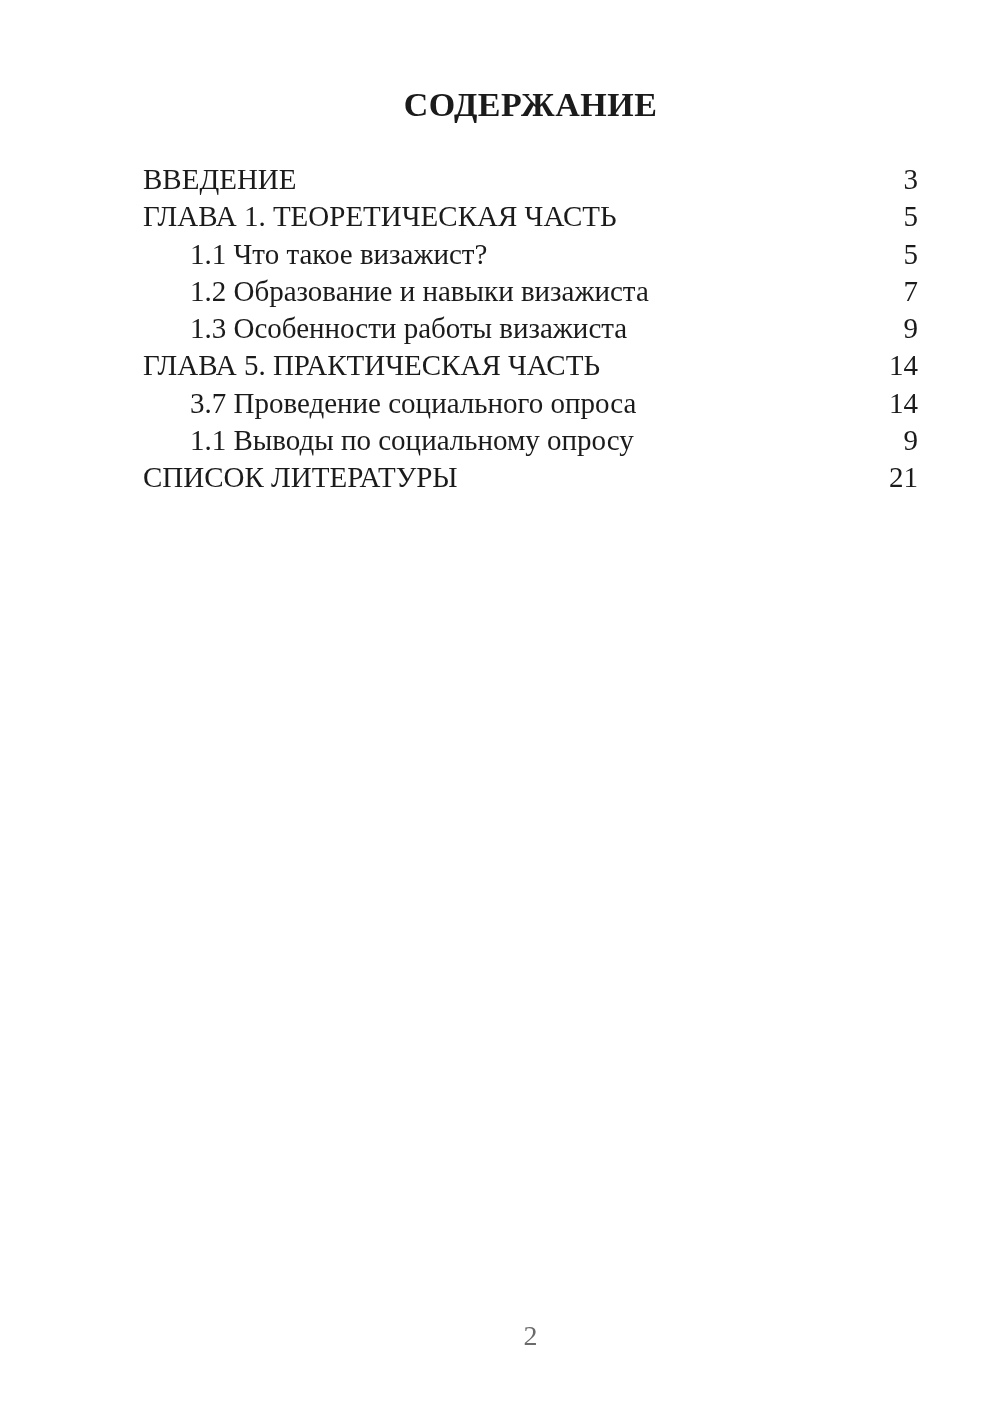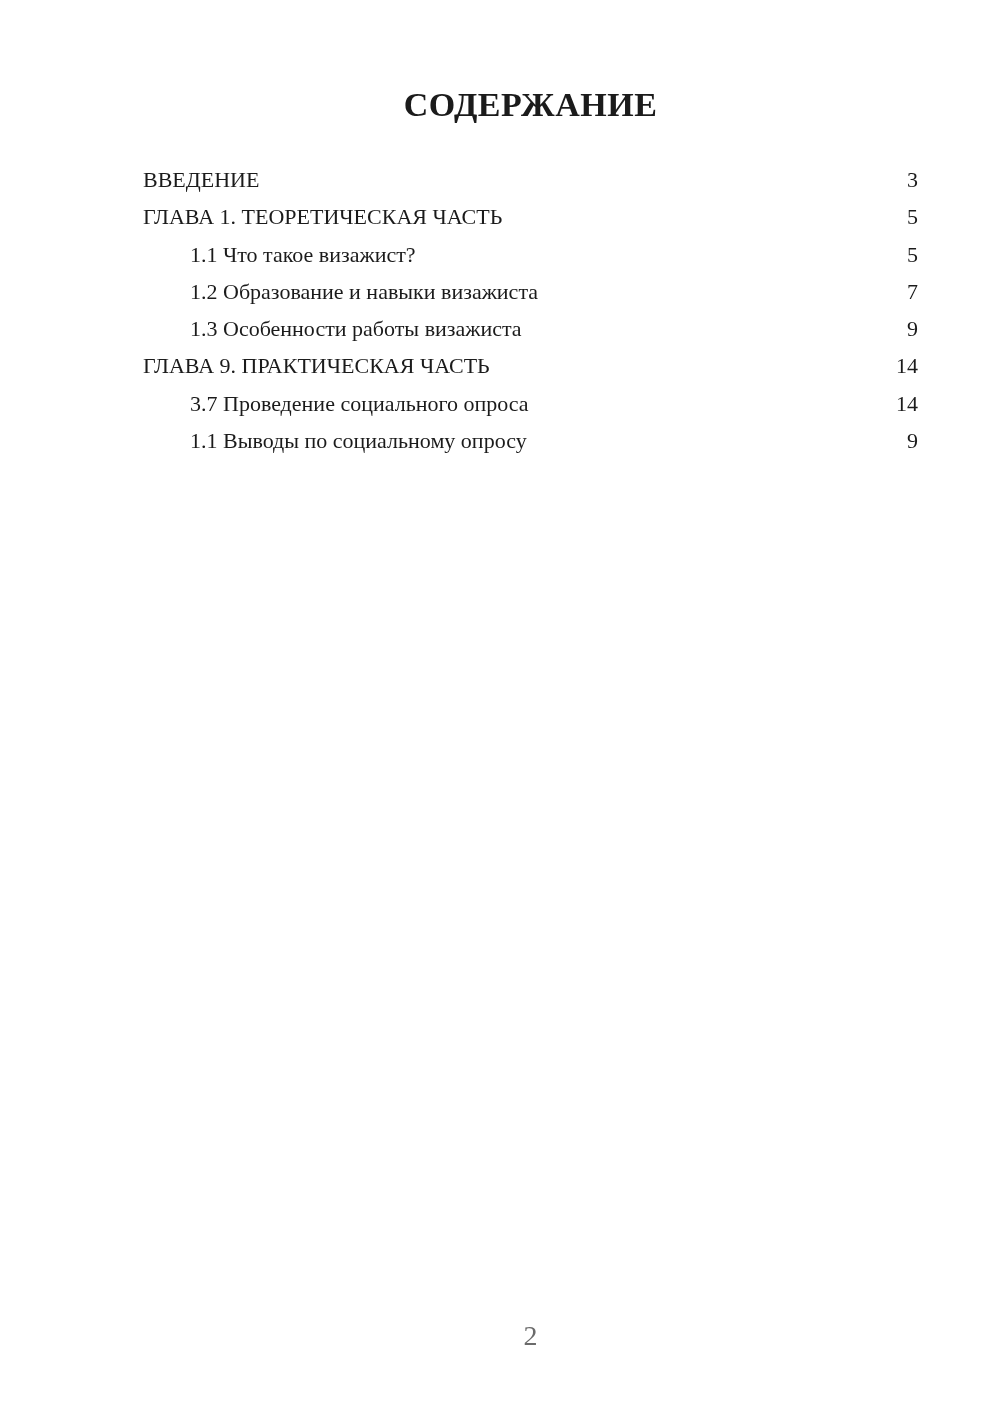--- a/index.html
+++ b/index.html
@@ -31,21 +31,21 @@
     position: absolute;
     top: 161px;
     left: 143px;
     width: 775px;
   }
   .toc-row {
     display: flex;
     justify-content: space-between;
     align-items: baseline;
     height: 37.3px;
-    font-size: 22px;
+    font-size: 29px;
     line-height: 37.3px;
     white-space: nowrap;
   }
   .toc-label { flex: 1 1 auto; overflow: hidden; }
   .toc-label.indent { padding-left: 47px; }
   .toc-page {
     flex: 0 0 auto;
     text-align: right;
     min-width: 60px;
   }
@@ -89,33 +89,37 @@
       <span class="toc-page">7</span>
     </div>
 
     <div class="toc-row">
       <span class="toc-label indent">1.3 Особенности работы визажиста</span>
       <span class="toc-page">9</span>
     </div>
 
 
     <div class="toc-row">
-      <span class="toc-label">ГЛАВА 9. ПРАКТИЧЕСКАЯ ЧАСТЬ</span>
+      <span class="toc-label">ГЛАВА 5. ПРАКТИЧЕСКАЯ ЧАСТЬ</span>
       <span class="toc-page">14</span>
     </div>
 
     <div class="toc-row">
       <span class="toc-label indent">3.7 Проведение социального опроса</span>
       <span class="toc-page">14</span>
     </div>
 
     <div class="toc-row">
       <span class="toc-label indent">1.1 Выводы по социальному опросу</span>
       <span class="toc-page">9</span>
     </div>
 
 
+    <div class="toc-row">
+      <span class="toc-label">СПИСОК ЛИТЕРАТУРЫ</span>
+      <span class="toc-page">21</span>
+    </div>
 
   </div>
 
   <div class="footer-pagenum">2</div>
 
 </div>
 
 </body></html>

